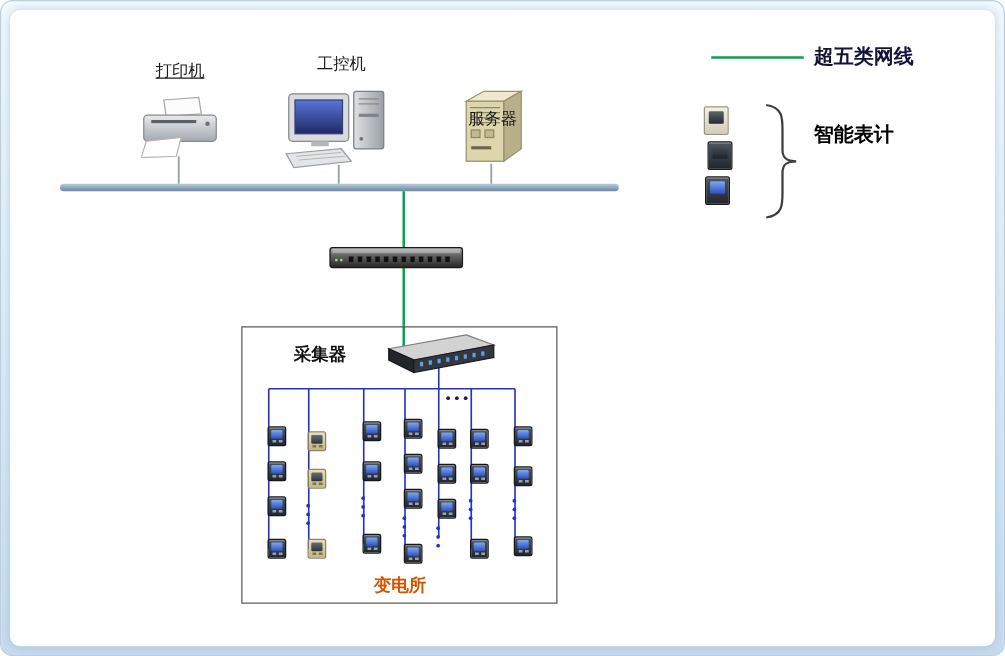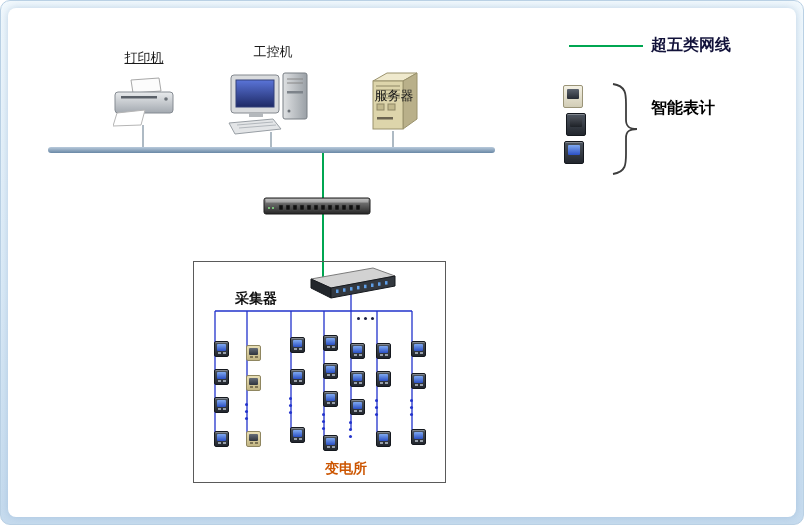--- a/index.html
+++ b/index.html
@@ -169,22 +169,22 @@
           <rect x="36" y="23.3" width="2.5" height="3.5"></rect>
         <rect x="43" y="22.1" width="2.5" height="3.5"></rect>
           <rect x="50" y="20.9" width="2.5" height="3.5"></rect>
         <rect x="57" y="19.7" width="2.5" height="3.5"></rect>
           <rect x="64" y="18.5" width="2.5" height="3.5"></rect>
         <rect x="71" y="17.3" width="2.5" height="3.5"></rect>
           <rect x="78" y="16.1" width="2.5" height="3.5"></rect>
       </g>
     </svg>
   </div>
-  <div class="collector-label" style="left:234px; top:289px;">采集器</div>
-  <div class="substation-label" style="left:304px; top:459px; width:62px; text-align:right;">变电所</div>
+  <div class="collector-label" style="left:234px; top:274px;">采集器</div>
+  <div class="substation-label" style="left:288px; top:459px; width:62px; text-align:center;">变电所</div>
 
   <div class="legend-row" style="left:568px; top:34px;">
     <div class="swatch green"></div>
     <span>超五类网线</span>
   </div>
 
   <div class="meter-lg light" style="left:562px; top:84px;"></div>
   <div class="meter-lg dark dimscreen" style="left:565px; top:112px;"></div>
   <div class="meter-lg dark" style="left:563px; top:140px;"></div>
   <div class="abs" style="left:608px; top:80px;">

